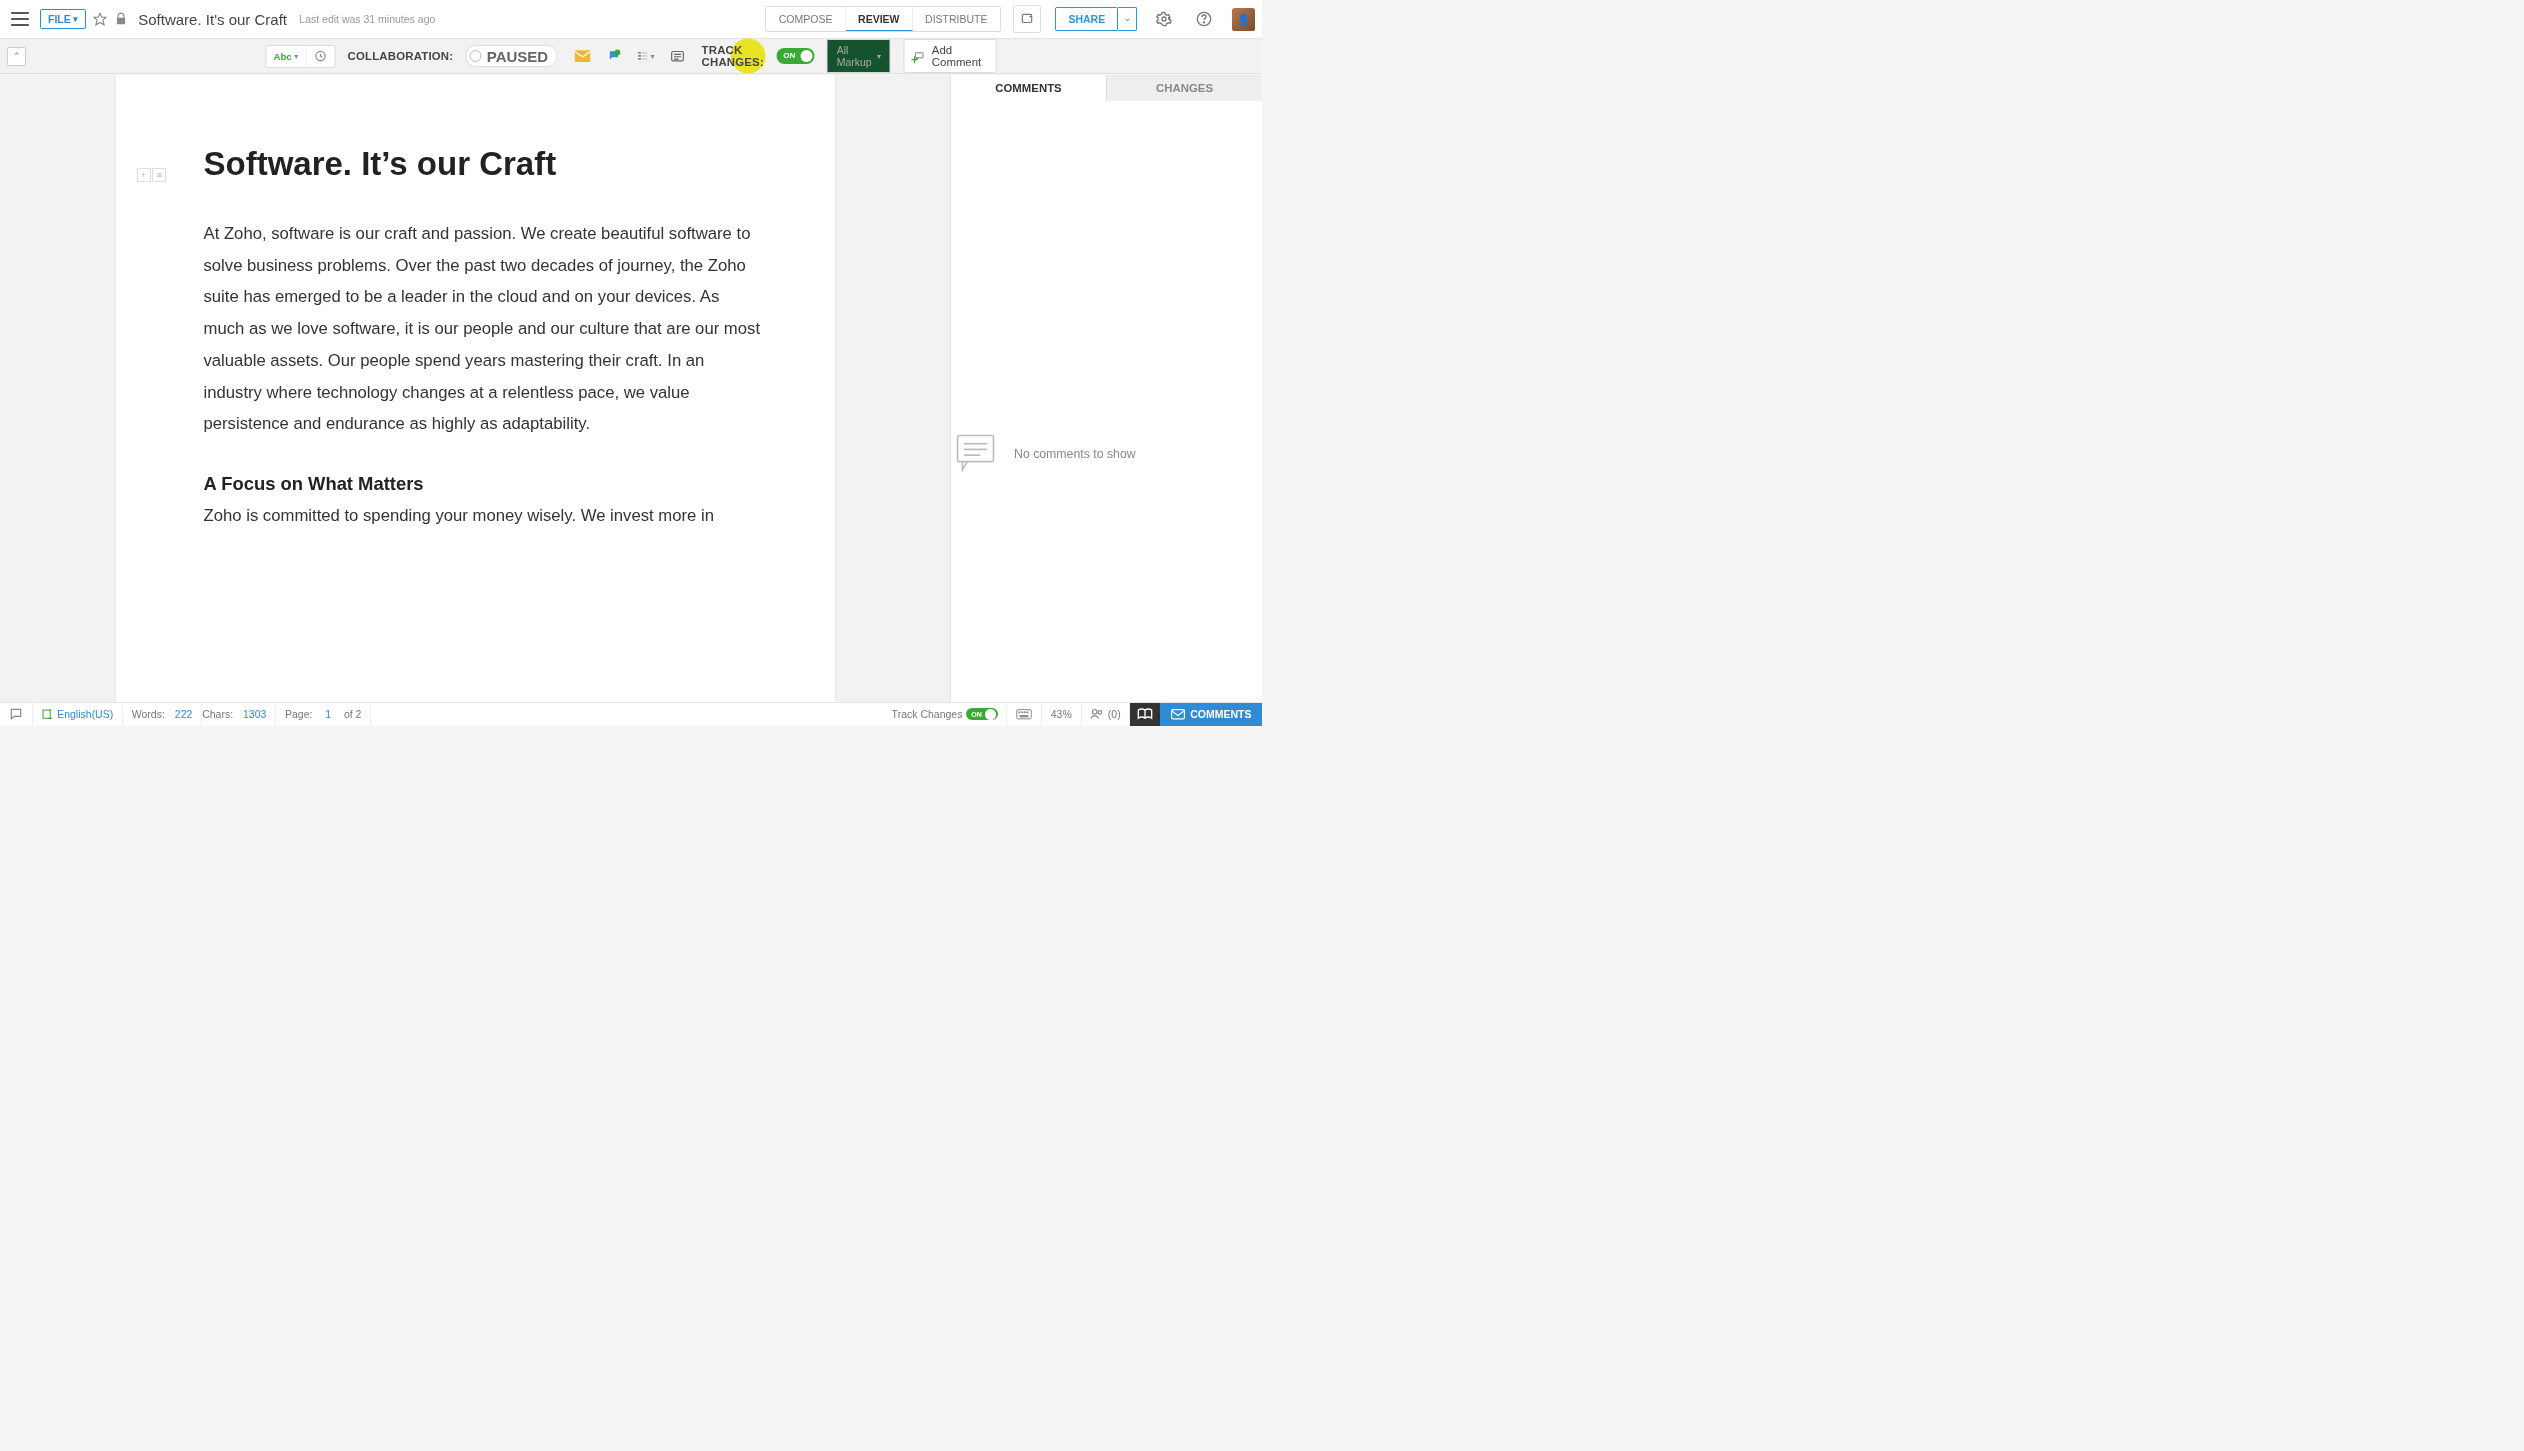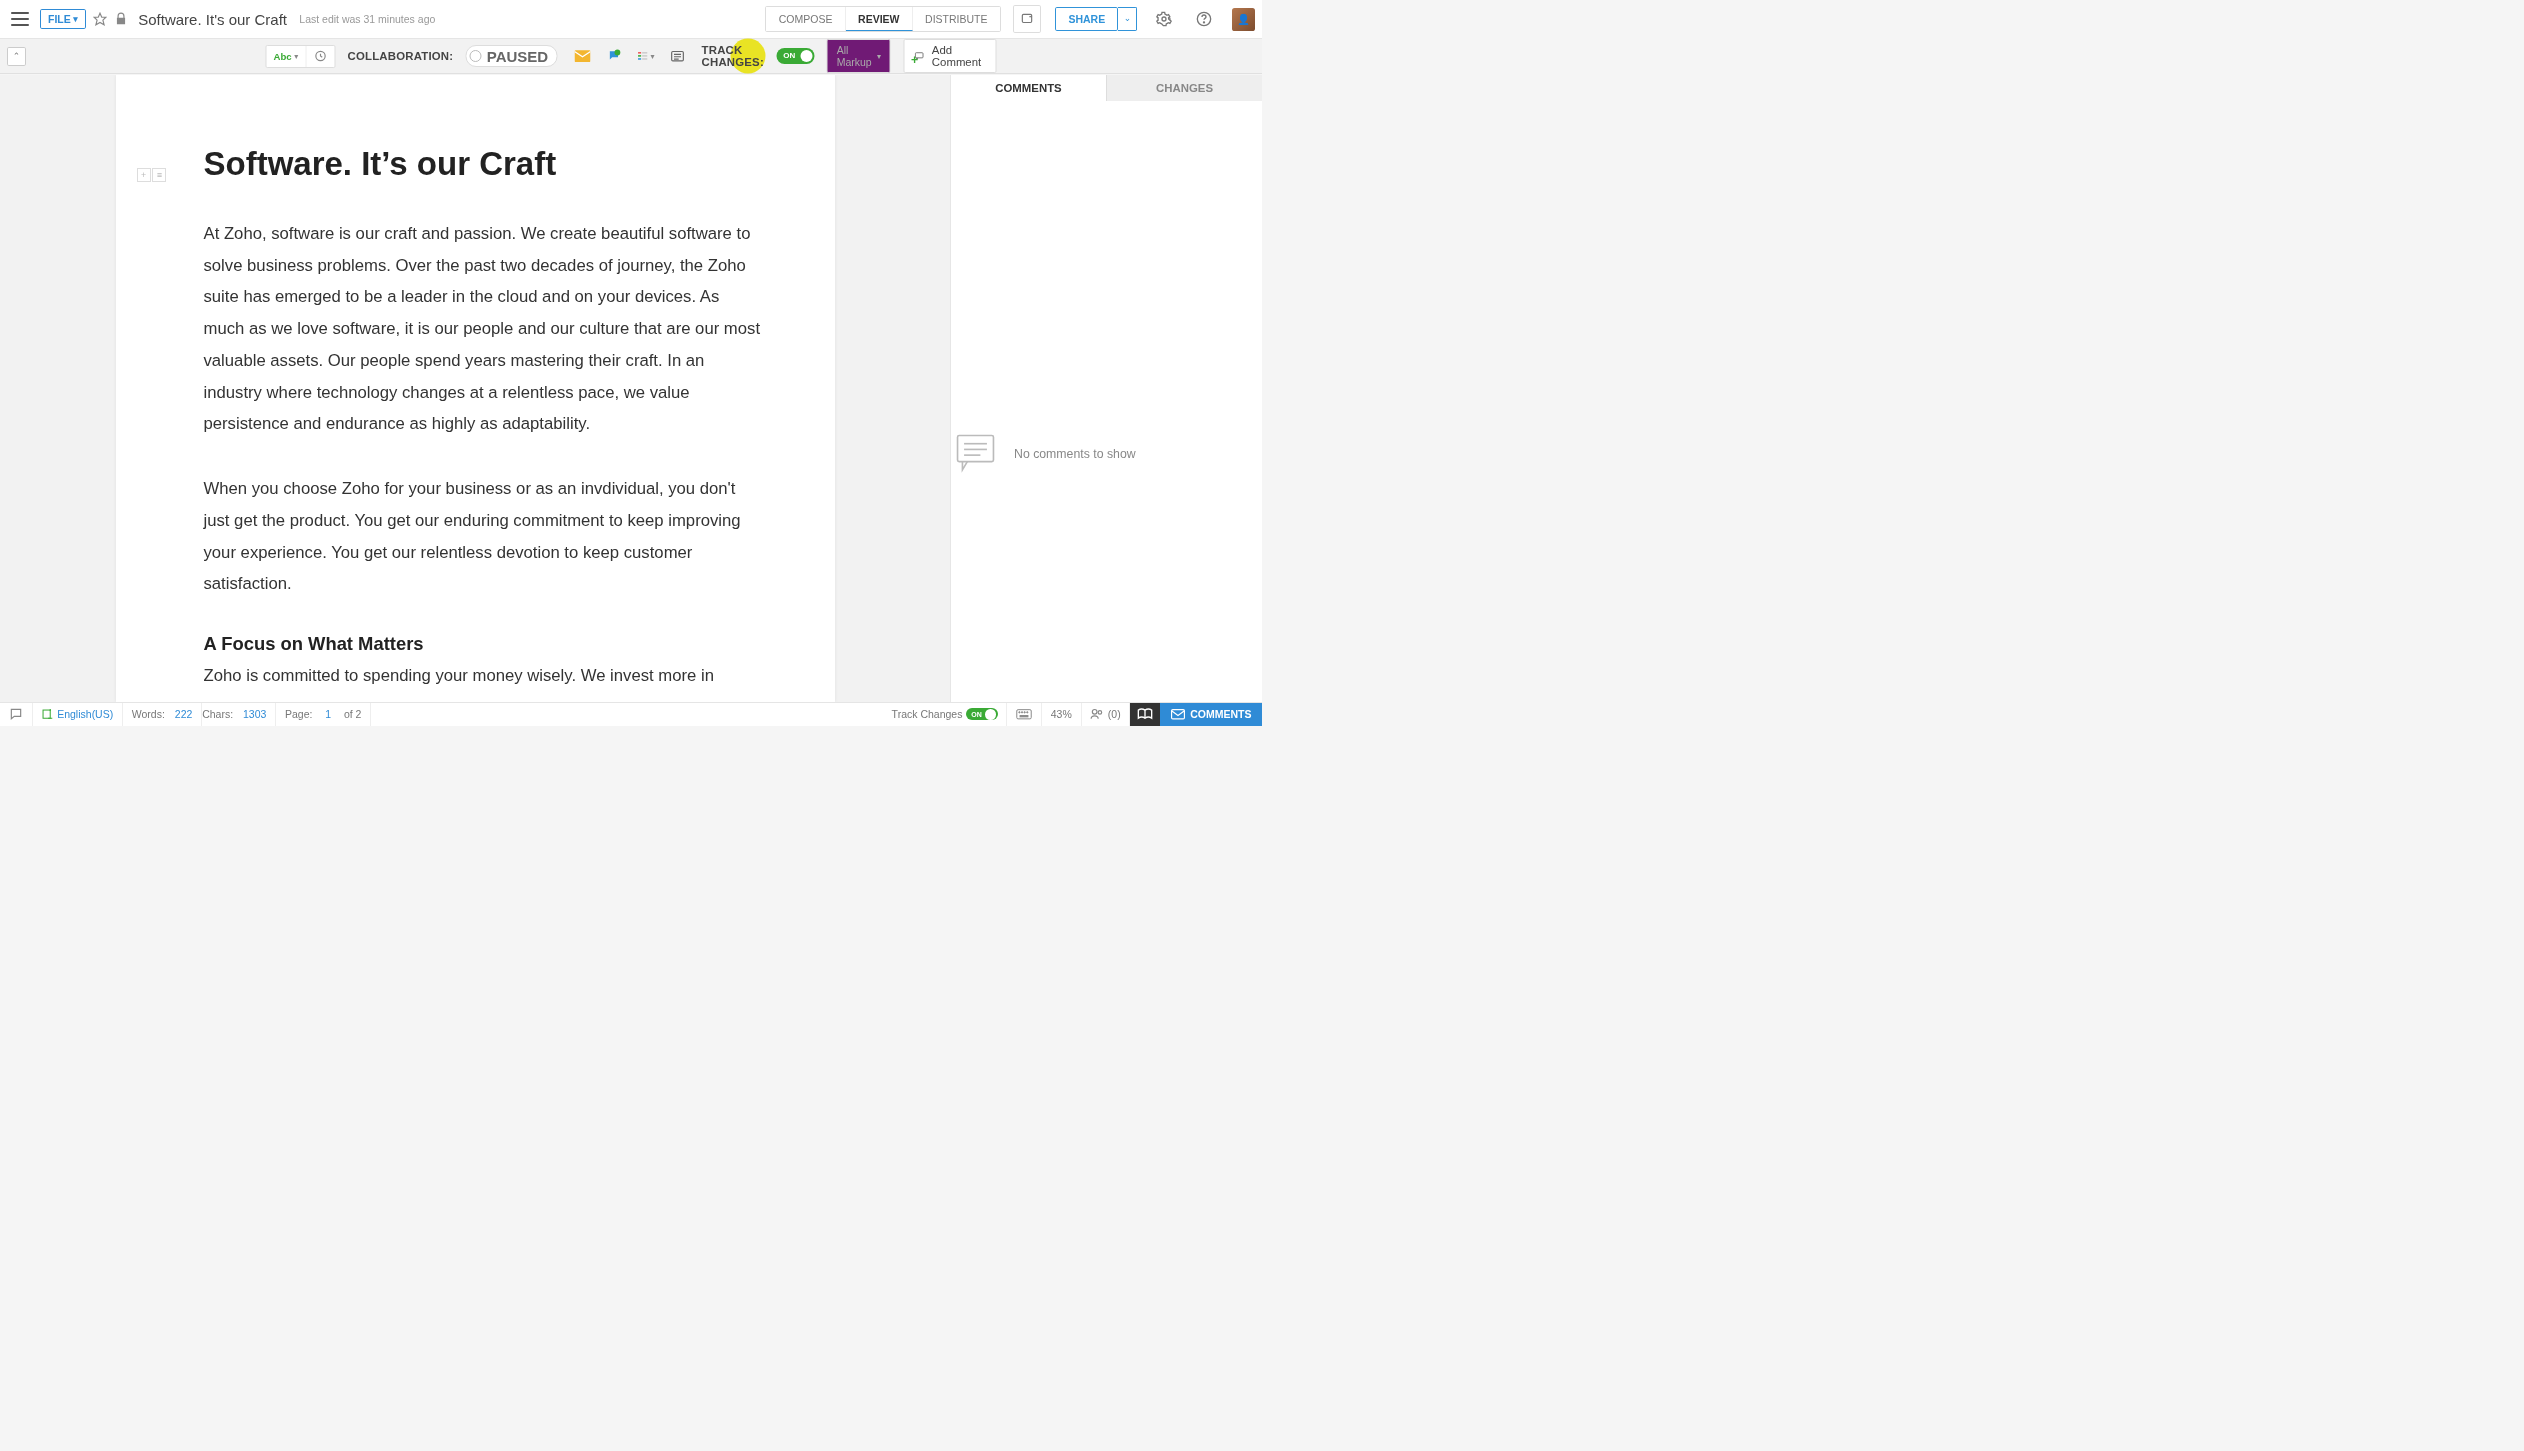--- a/index.html
+++ b/index.html
@@ -34,21 +34,21 @@
 .abc-pill { font-size:9.6px; }
 .label-strong { font-size:11.4px; font-weight:700; color:#444; letter-spacing:0.2px; }
 .paused-toggle { display:flex; align-items:center; gap:5.3px; border:0.9px solid #ddd; border-radius:10.5px; padding:1.8px 8.8px 1.8px 2.6px; background:#fff; }
 .paused-toggle .knob { width:12.3px; height:12.3px; border-radius:50%; border:0.9px solid #bbb; background:#fff; }
 .paused-toggle .txt { font-size:15px; font-weight:600; color:#666; }
 .icon-stack { display:flex; gap:7px; }
 .icon-btn { width:24.5px; height:23px; display:flex; align-items:center; justify-content:center; cursor:pointer; color:#666; border-radius:1.8px; }
 .toggle-on { display:flex; align-items:center; background:#3aaa35; border-radius:10.5px; padding:1.8px 1.8px 1.8px 7px; gap:5.3px; }
 .toggle-on .on-text { font-size:8px; color:#fff; font-weight:700; }
 .toggle-on .knob { width:12.3px; height:12.3px; border-radius:50%; background:#fff; }
-.markup-dd { border:0.9px solid #ddd; background:#701a75; padding:4.4px 8.8px; font-size:10.5px; color:#aaa; display:flex; align-items:center; gap:5.3px; border-radius:1.8px; cursor:pointer;}
+.markup-dd { border:0.9px solid #ddd; background:#14532d; padding:4.4px 8.8px; font-size:10.5px; color:#aaa; display:flex; align-items:center; gap:5.3px; border-radius:1.8px; cursor:pointer;}
 .add-comment-btn { border:0.9px solid #ddd; background:#fff; padding:4.4px 10.5px; font-size:11.4px; color:#444; display:flex; align-items:center; gap:7px; border-radius:1.8px; cursor:pointer;}
 .highlight-circle { position:absolute; width:35px; height:35px; border-radius:50%; background:#e8e100; opacity:.85; left:50%; top:50%; transform:translate(calc(-50% + 117px), -50%); z-index:0; }
 
 
 .main { position:absolute; top:75px; bottom:24.5px; left:0; right:0; display:flex; background:#f2f2f2; }
 .doc-wrap { flex:1; display:flex; justify-content:center; overflow:hidden; }
 .page { width:719px; background:#fff; margin-top:0; padding:70px 70px 0 88px; position:relative; box-shadow:0 0 3.5px rgba(0,0,0,.08); }
 .page-handles { position:absolute; left:21px; top:93px; display:flex; gap:1.8px; }
 .page-handles .h { width:14px; height:14px; border:0.9px solid #ddd; display:flex; align-items:center; justify-content:center; font-size:8.8px; color:#bbb; }
 .page h1 { font-size:33px; font-weight:800; color:#222; margin-bottom:35px; }
@@ -203,21 +203,20 @@
 
 <div class="main">
   <div class="doc-wrap">
     <div class="page">
       <div class="page-handles">
         <div class="h">+</div>
         <div class="h">≡</div>
       </div>
       <h1>Software. It’s our Craft</h1>
       <p>At Zoho, software is our craft and passion. We create beautiful software to solve business problems. Over the past two decades of  journey, the Zoho suite has emerged to be a leader in the cloud and on your devices.   As much as we love software, it is our people and our culture that are our most valuable assets.   Our people spend years mastering their  craft. In an industry where technology changes at a relentless pace, we value persistence and endurance as highly as adaptability.</p>
-      <p>When you choose Zoho for your business or as an invdividual, you don't just get the product. You get our enduring commitment to keep improving your experience.  You get our relentless devotion to keep customer satisfaction.</p>
       <h3>A Focus on What Matters</h3>
       <div class="cut">Zoho is committed to spending your money wisely. We invest more in</div>
     </div>
   </div>
   <div class="side-panel">
     <div class="side-tabs">
       <div class="stab active">COMMENTS</div>
       <div class="stab">CHANGES</div>
     </div>
     <div class="empty-comments">

